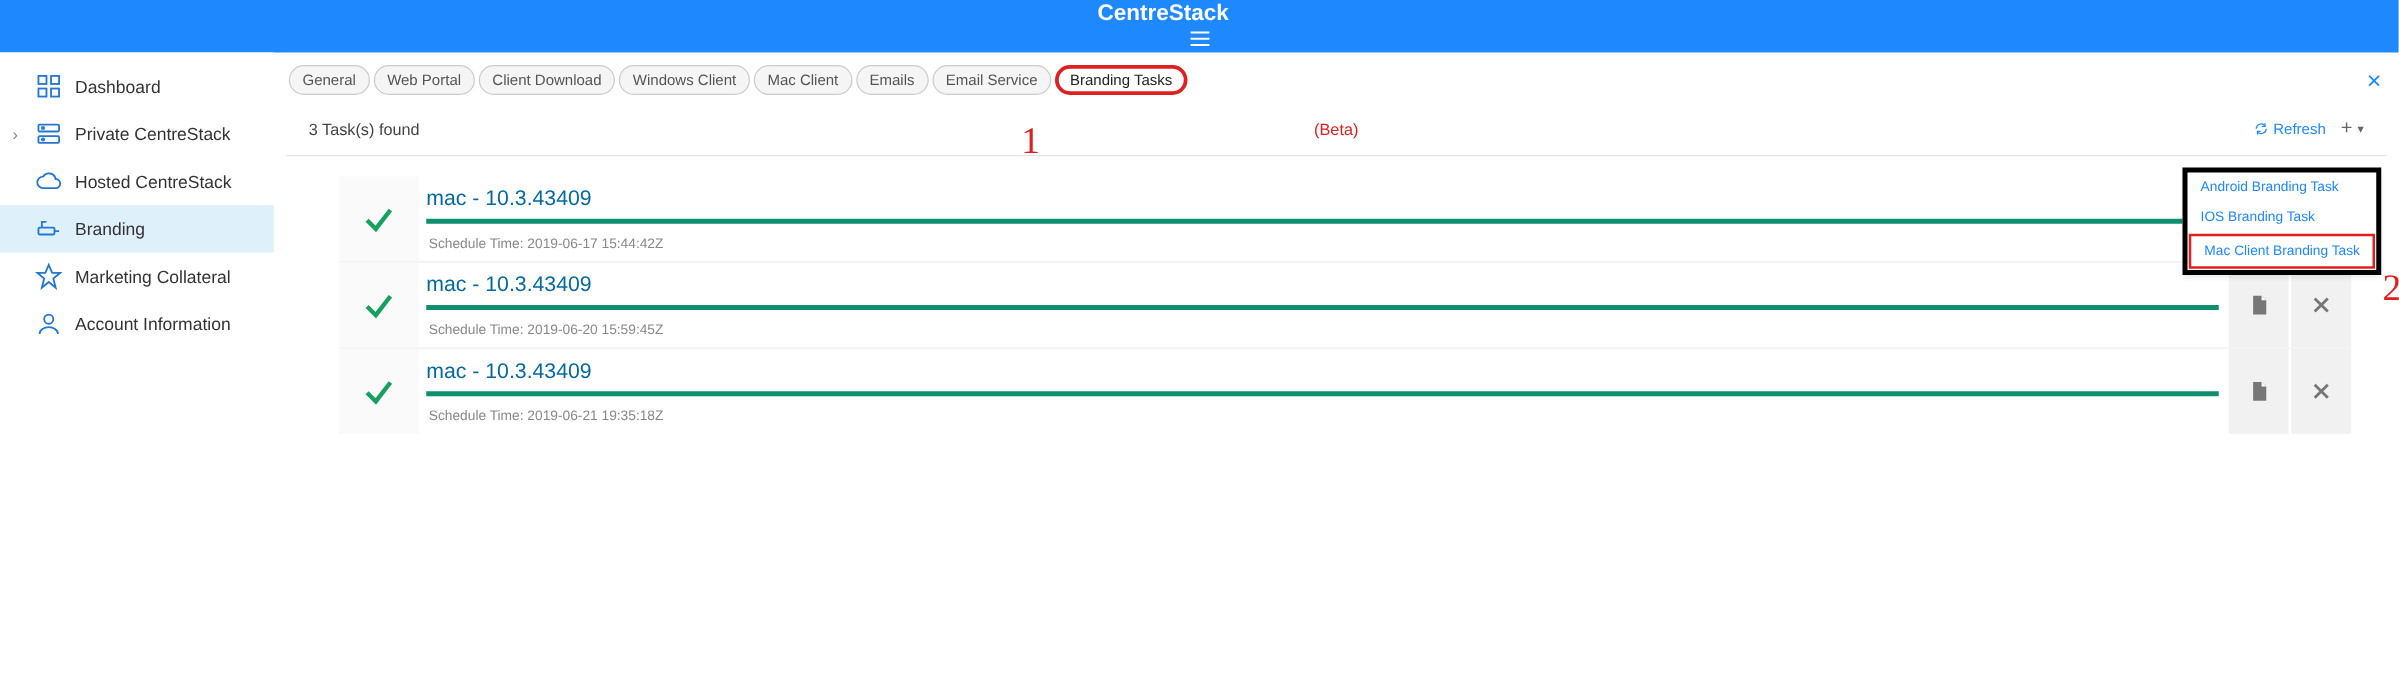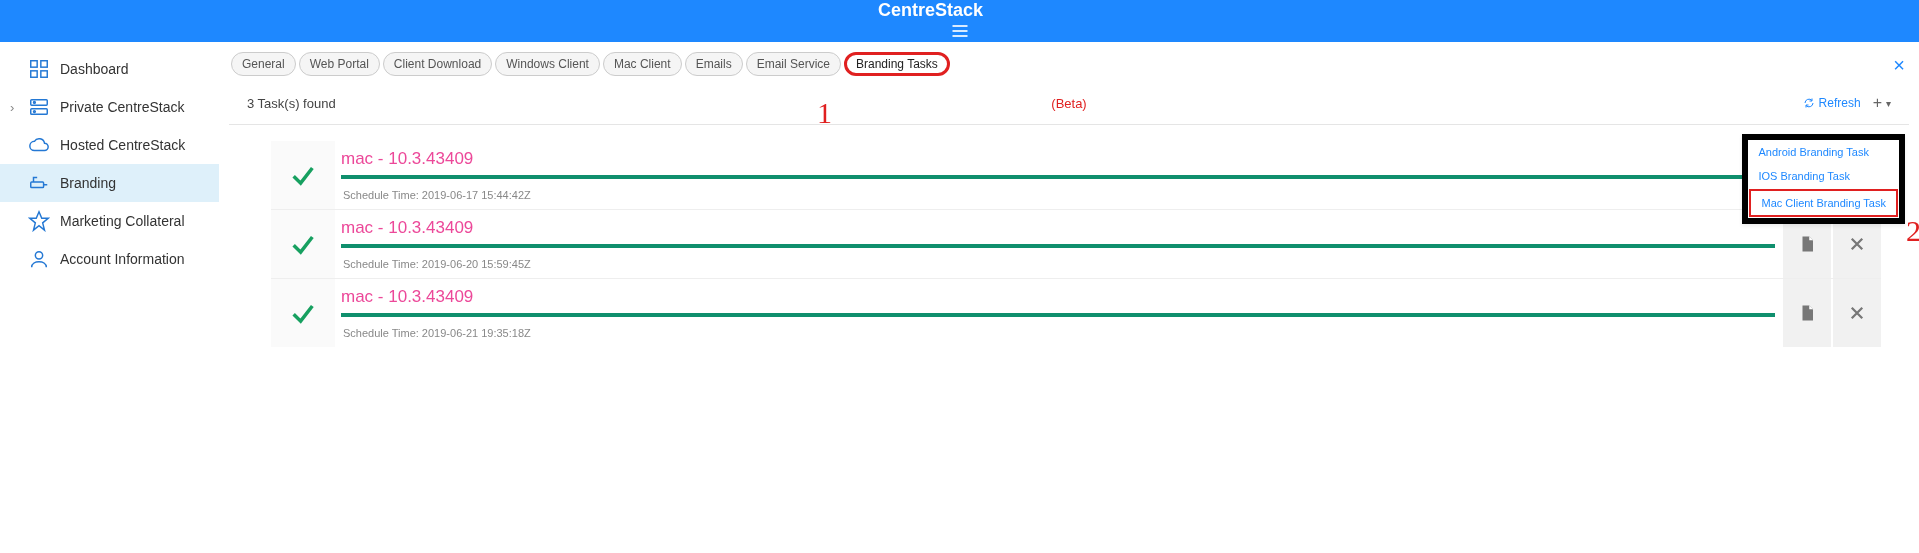--- a/index.html
+++ b/index.html
@@ -38,37 +38,37 @@
 
 .statusbar { display:flex; align-items:center; padding:18px 18px 12px 18px; font-size:13px; color:#444; border-bottom:1px solid #e5e5e5; margin:0 6px; position:relative;}
 .statusbar .mid { position:absolute; left:50%; transform:translateX(-50%); }
 .beta { color:#e02020; font-size:13px; }
 .statusbar .right { margin-left:auto; display:flex; align-items:center; gap:12px;}
 .refresh { color:#1e88ff; font-size:12px; cursor:pointer; display:flex; align-items:center; gap:4px;}
 .refresh svg { width:12px; height:12px; stroke:#1e88ff; fill:none;}
 .plus-caret { color:#666; font-size:16px; display:flex; align-items:center; gap:4px; cursor:pointer;}
 
 
-.dropdown { position:absolute; right:4px; top:28px; background:#fff; border:6px solid #000000; box-shadow:0 2px 4px rgba(0,0,0,0.08); z-index:10; font-size:11px; min-width:150px;margin-left:10px;}
+.dropdown { position:absolute; right:4px; top:28px; background:#fff; border:4px solid #000000; box-shadow:0 2px 4px rgba(0,0,0,0.08); z-index:10; font-size:11px; min-width:150px;margin-left:10px;}
 .dropdown .dd-item { color:#1e88ff; padding:6px 10px; cursor:pointer; white-space:nowrap;}
 .dd-highlight { border:2px solid #e02020; margin:1px; }
 
 
 .annot { position:absolute; color:#e02020; font-size:30px; font-family:"Times New Roman",serif; pointer-events:none; z-index:20;}
 .annot.a1 { left:598px; top:54px; }
 .annot.a2 { right:-2px; top:172px; }
 
 
 .tasklist { margin:16px 34px 0 48px; }
 .task { display:flex; align-items:stretch; border-top:1px solid #eee; background:#fff; min-height:68px;}
 .task:first-child { border-top:none; }
 .task .check { width:64px; background:#fafafa; display:flex; align-items:center; justify-content:center;}
 .task .check svg { width:28px; height:28px; stroke:#17a060; fill:none; stroke-width:3;}
 .task .body { flex:1; padding:8px 6px 4px 6px; display:flex; flex-direction:column; justify-content:center;}
-.task .title { color:#ec4899; font-size:17px; padding-bottom:6px;}
+.task .title { color:#0369a1; font-size:17px; padding-bottom:6px;}
 .task .progress { height:4px; width:100%; background:#0f8f6d; }
 .task .timeline { font-size:11px; color:#888; padding-top:10px; padding-bottom:4px; padding-left:2px;}
 .task .actions { display:flex; }
 .task .actbtn { width:50px; background:#f1f1f1; display:flex; align-items:center; justify-content:center; border-left:2px solid #fff; cursor:pointer;}
 .task .actbtn svg { width:18px; height:18px; fill:#777;}
 </style>
 </head>
 <body>
 
 <div class="topbar">

